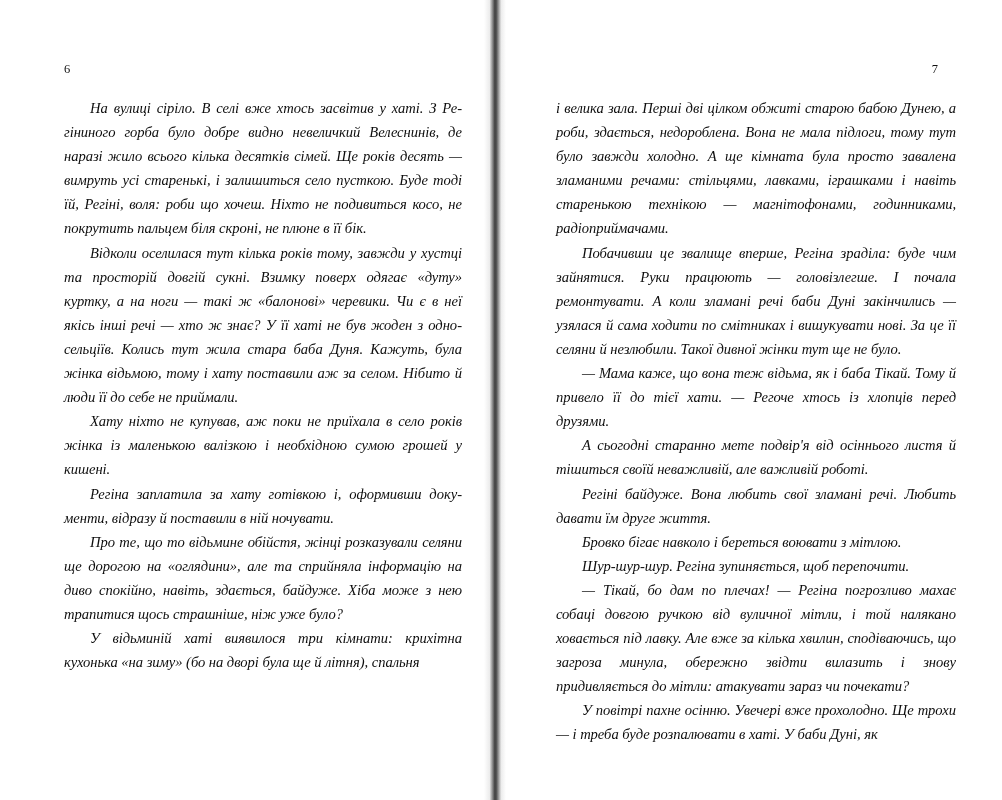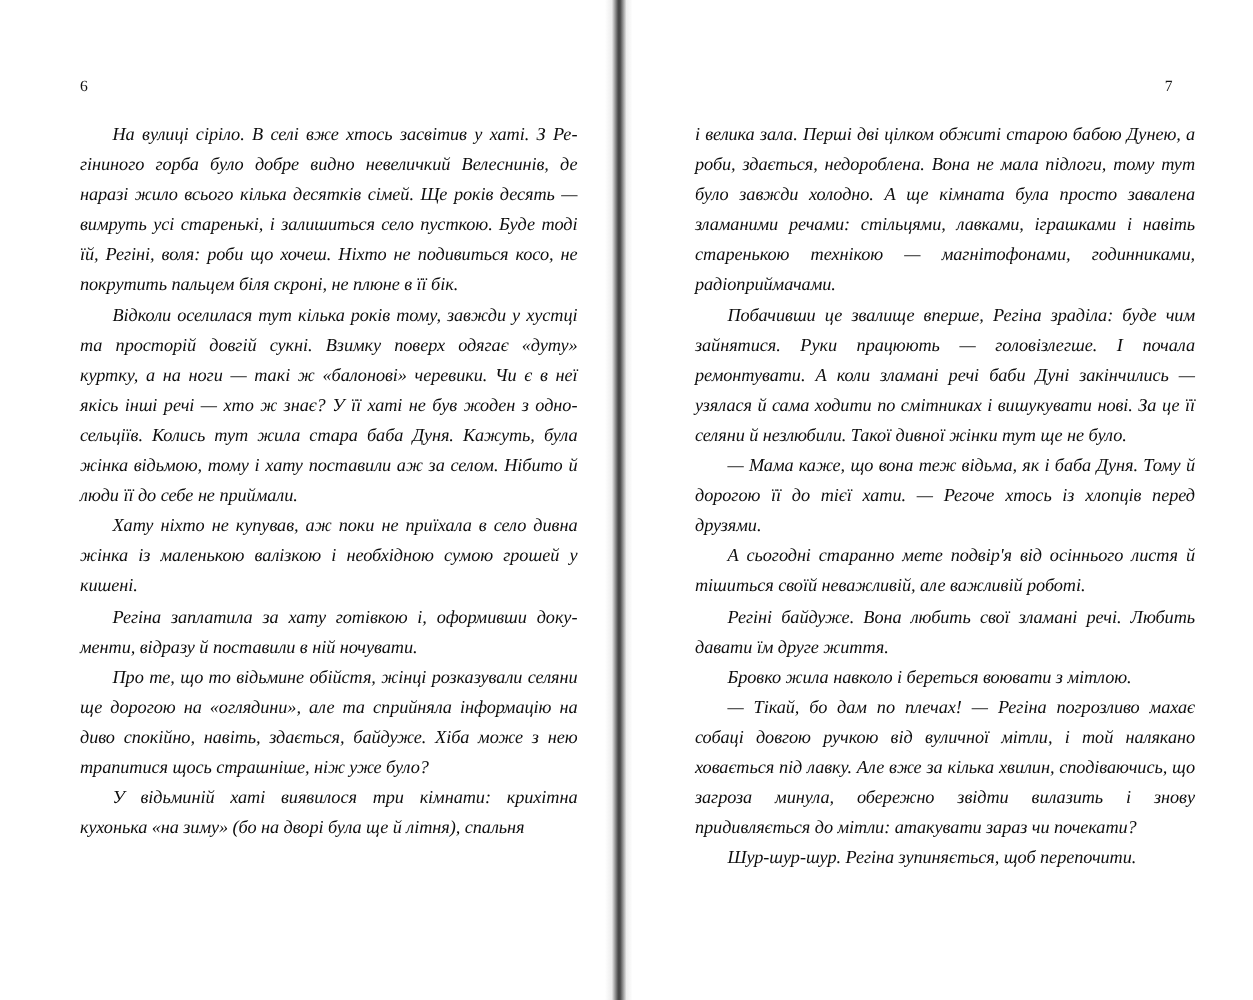--- a/index.html
+++ b/index.html
@@ -73,36 +73,37 @@
 </head>
 <body>
 
 <div id="page">
 
   <div class="page-half left">
     <div class="folio left-folio">6</div>
     <div class="column">
       <p>На вулиці сіріло. В селі вже хтось засвітив у хаті. З Ре­гіниного горба було добре видно невеличкий Велесни­нів, де наразі жило всього кілька десятків сімей. Ще років десять — вимруть усі старенькі, і залишиться село пусткою. Буде тоді їй, Регіні, воля: роби що хочеш. Ніхто не подивиться косо, не покрутить пальцем біля скроні, не плюне в її бік.</p>
       <p>Відколи оселилася тут кілька років тому, завжди у хуст­ці та просторій довгій сукні. Взимку поверх одягає «дуту» куртку, а на ноги — такі ж «балонові» черевики. Чи є в неї якісь інші речі — хто ж знає? У її хаті не був жоден з одно­сельціїв. Колись тут жила стара баба Дуня. Кажуть, була жінка відьмою, тому і хату поставили аж за селом. Нібито й люди її до себе не приймали.</p>
-      <p>Хату ніхто не купував, аж поки не приїхала в село дивна жінка із маленькою валізкою і необхідною сумою грошей у кишені.</p>
+      <p>Хату ніхто не купував, аж поки не приїхала в село років жінка із маленькою валізкою і необхідною сумою грошей у кишені.</p>
       <p>Регіна заплатила за хату готівкою і, оформивши доку­менти, відразу й поставили в ній ночувати.</p>
       <p>Про те, що то відьмине обійстя, жінці розказували селяни ще дорогою на «огляди­ни», але та сприйняла інформацію на диво спокійно, навіть, здається, байду­же. Хіба може з нею трапитися щось страшніше, ніж уже було?</p>
       <p>У відьминій хаті виявилося три кімнати: крихітна кухонька «на зиму» (бо на дворі була ще й літня), спальня</p>
     </div>
   </div>
 
   <div class="gutter"></div>
 
   <div class="page-half right">
     <div class="folio right-folio">7</div>
     <div class="column">
       <p class="no-indent">і велика зала. Перші дві цілком обжиті старою бабою Дунею, а роби, здається, недороблена. Вона не мала підлоги, тому тут було завжди холодно. А ще кімната була просто завалена зламаними речами: стільцями, лавками, іграшками і навіть старенькою технікою — магнітофонами, годинниками, радіоприймачами.</p>
       <p>Побачивши це звалище вперше, Регіна зраділа: буде чим зайнятися. Руки працюють — головізлегше. І почала ремонтувати. А коли зламані речі баби Дуні закінчи­лись — узялася й сама ходити по смітниках і вишукува­ти нові. За це її селяни й незлюбили. Такої дивної жінки тут ще не було.</p>
-      <p>— Мама каже, що вона теж відьма, як і баба Дуня. Тому й дорогою її до тієї хати. — Регоче хтось із хлопців перед друзями.</p>
+      <p>— Мама каже, що вона теж відьма, як і баба Тікай. Тому й привело її до тієї хати. — Регоче хтось із хлопців перед друзями.</p>
       <p>А сьогодні старанно мете подвір'я від осіннього лис­тя й тішиться своїй неважливій, але важливій роботі.</p>
       <p>Регіні байдуже. Вона любить свої зламані речі. Лю­бить давати їм друге життя.</p>
-      <p>Бровко жила навколо і береться воювати з мітлою.</p>
+      <p>Бровко бігає навколо і береться воювати з мітлою.</p>
+      <p>Шур-шур-шур. Регіна зупиняється, щоб перепочити.</p>
       <p>— Тікай, бо дам по плечах! — Регіна погрозливо ма­хає собаці довгою ручкою від вуличної мітли, і той на­лякано ховається під лавку. Але вже за кілька хвилин, сподіваючись, що загроза минула, обережно звідти вилазить і знову придивляється до мітли: атакувати за­раз чи почекати?</p>
-      <p>Шур-шур-шур. Регіна зупиняється, щоб перепочити.</p>
+      <p>У повітрі пахне осінню. Увечері вже прохолодно. Ще трохи — і треба буде розпалювати в хаті. У баби Дуні, як</p>
     </div>
   </div>
 
 </div>
 
 </body></html>

